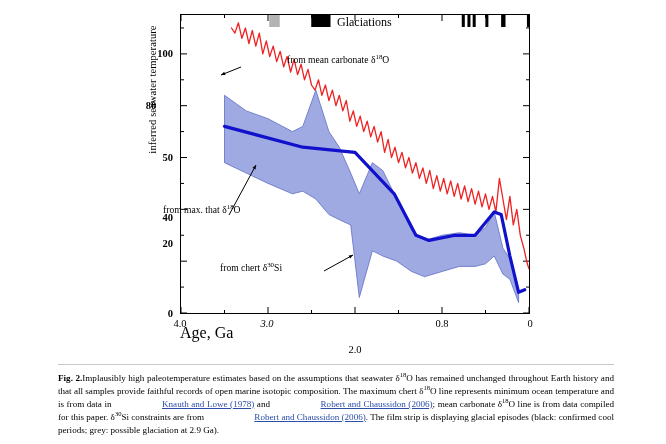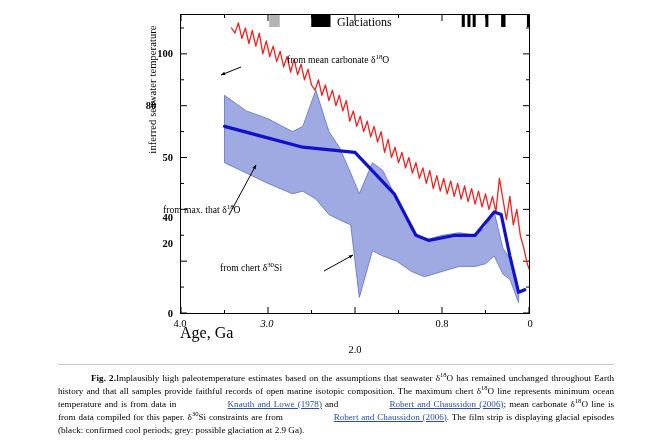--- a/index.html
+++ b/index.html
@@ -87,21 +87,21 @@
   .caption {
     position: absolute;
     left: 58px; top: 372px;
     width: 556px;
     font-size: 9.1px;
     line-height: 1.42;
     text-align: justify;
     color: #000;
   }
   .caption .ref { color: #2b4ea8; margin-left: 48px; }
-  .caption b { font-weight: bold; margin-left: 33px; }
+  .caption b { font-weight: bold; }
   .divider {
     position: absolute;
     left: 58px; top: 364px;
     width: 556px; height: 1px;
     background: #c9c9c9;
   }
 </style>
 </head>
 <body>
 

